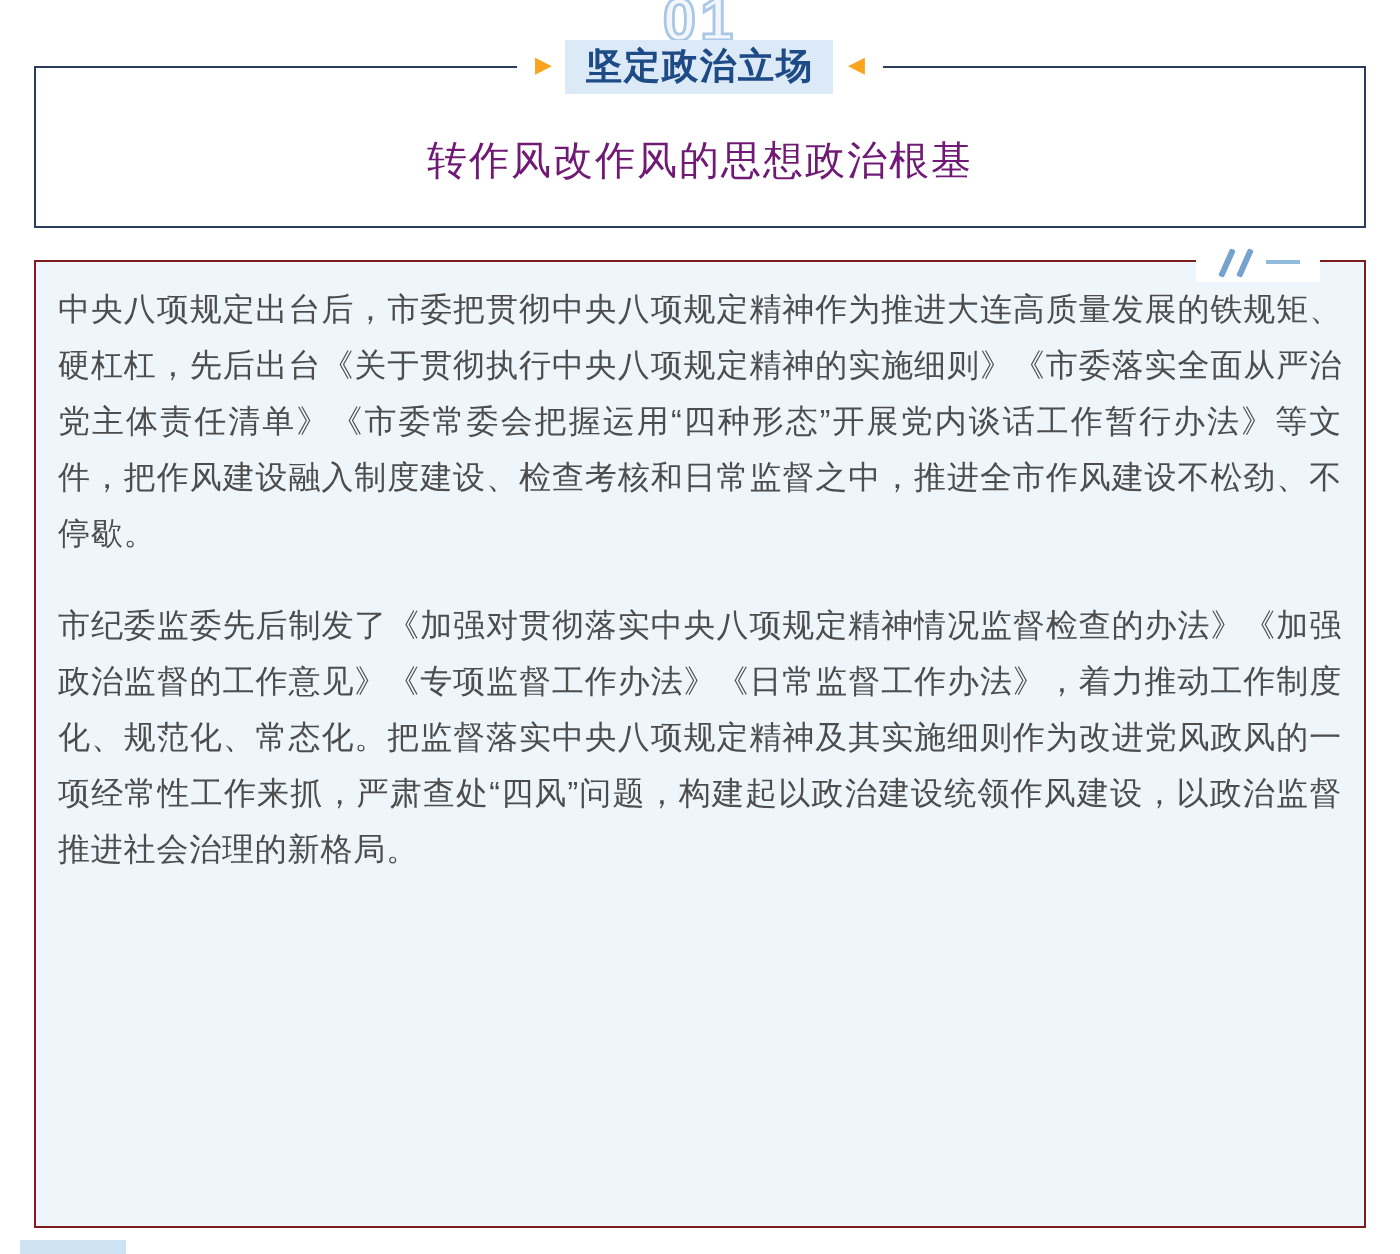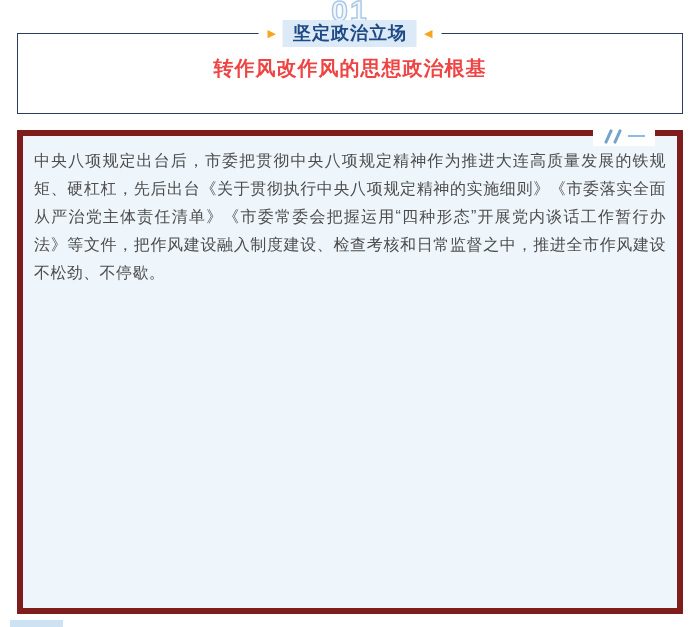--- a/index.html
+++ b/index.html
@@ -35,30 +35,30 @@
     white-space:nowrap;
   }
   .arrow { color:#f9a41d; font-size:11px; line-height:1; }
   .label-text {
     background:#dce9f6; color:#1e4a85;
     font-size:18px; font-weight:bold;
     padding:3px 10px; letter-spacing:1px;
     line-height:21px;
   }
   .box-title {
-    margin-top:21px; text-align:center;
-    font-size:20px; font-weight:bold; color:#ef4444;
+    margin-top:34px; text-align:center;
+    font-size:20px; font-weight:normal; color:#701a75;
     line-height:27px; letter-spacing:1px;
   }
 
   
   .content-box {
     position:absolute; left:17px; width:666px; top:130px; height:484px;
     box-sizing:border-box;
-    border:6px solid #7f1d1d;
+    border:1px solid #7f1d1d;
     background:#eef5fb;
     padding:11px 11px 15px 11px;
   }
   .content-box p {
     margin:0 0 18px 0;
     font-size:16px; line-height:28px;
     color:#4d4d4d;
     text-align:justify;
     letter-spacing:0.4px;
   }
@@ -103,15 +103,16 @@
   </div>
 </div>
 
 <div class="content-box">
   <div class="slash-deco">
     <span class="slash"></span>
     <span class="slash"></span>
     <span class="deco-dash"></span>
   </div>
   <p>中央八项规定出台后，市委把贯彻中央八项规定精神作为推进大连高质量发展的铁规矩、硬杠杠，先后出台《关于贯彻执行中央八项规定精神的实施细则》《市委落实全面从严治党主体责任清单》《市委常委会把握运用“四种形态”开展党内谈话工作暂行办法》等文件，把作风建设融入制度建设、检查考核和日常监督之中，推进全市作风建设不松劲、不停歇。</p>
+  <p>市纪委监委先后制发了《加强对贯彻落实中央八项规定精神情况监督检查的办法》《加强政治监督的工作意见》《专项监督工作办法》《日常监督工作办法》，着力推动工作制度化、规范化、常态化。把监督落实中央八项规定精神及其实施细则作为改进党风政风的一项经常性工作来抓，严肃查处“四风”问题，构建起以政治建设统领作风建设，以政治监督推进社会治理的新格局。</p>
 </div>
 
 <div class="bottom-patch"></div>
 
 </body></html>

